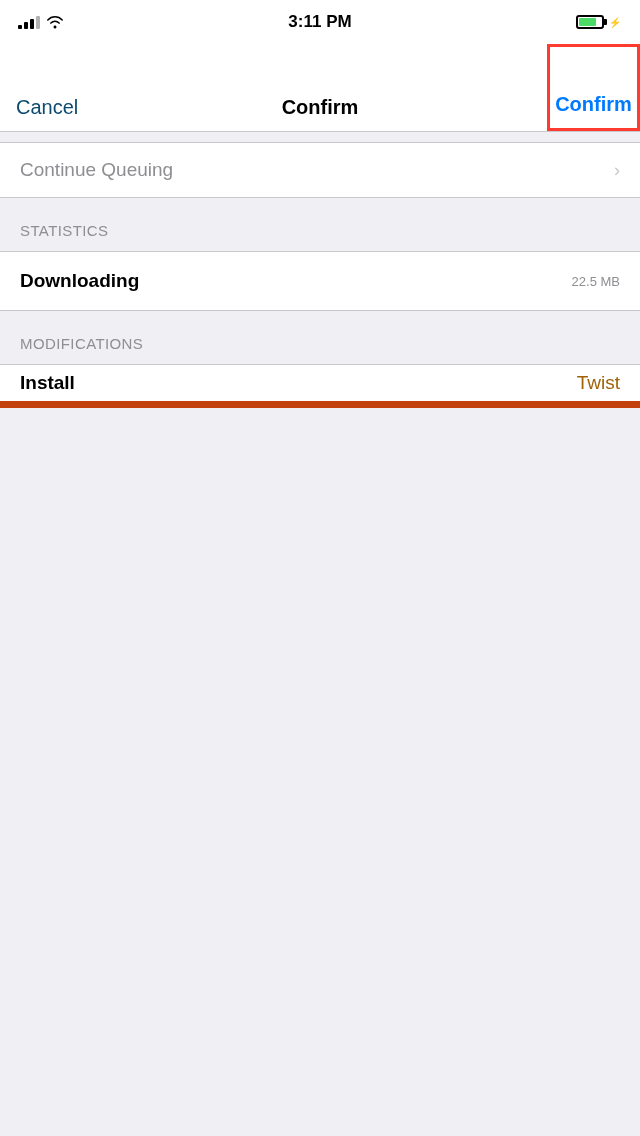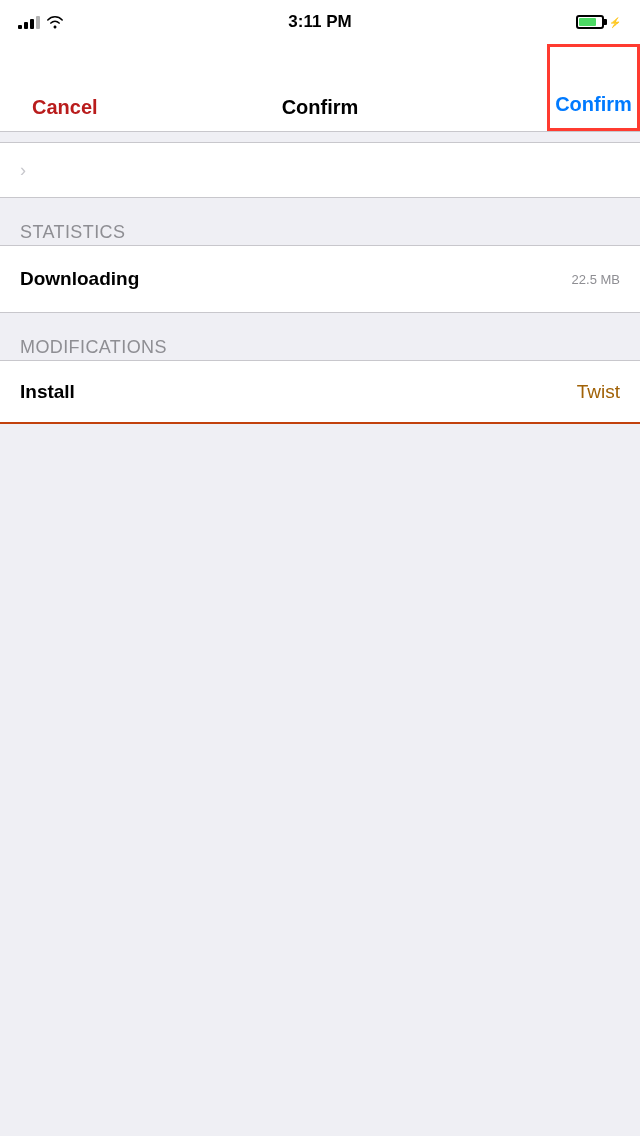--- a/index.html
+++ b/index.html
@@ -94,28 +94,27 @@
       height: 88px;
       background: #fff;
       border-bottom: 1px solid #c8c7cc;
       display: flex;
       align-items: flex-end;
       padding-bottom: 12px;
       position: relative;
     }
     .nav-cancel {
       position: absolute;
-      left: 32px;
+      left: 16px;
       bottom: 12px;
       font-size: 20px;
-      color: #b91c1c;
+      color: #0c4a6e;
       background: none;
       border: none;
       cursor: pointer;
-      font-weight: bold;
     }
     .nav-title {
       position: absolute;
       left: 50%;
       transform: translateX(-50%);
       bottom: 12px;
       font-size: 20px;
       font-weight: 700;
       color: #000;
     }
@@ -149,61 +148,61 @@
     .table-cell-text {
       font-size: 19px;
       color: #8e8e93;
     }
     .chevron {
       font-size: 18px;
       color: #c7c7cc;
     }
 
     .section-header {
-      padding: 14px 20px 2px;
-      font-size: 18px;
+      padding: 14px 20px 12px;
+      font-size: 15px;
       color: #8e8e93;
       text-transform: uppercase;
       letter-spacing: 0.4px;
       background: #efeff4;
     }
     .section-divider {
       height: 10px;
       background: #efeff4;
     }
 
     .stat-cell {
       background: #fff;
       border-top: 1px solid #c8c7cc;
       border-bottom: 1px solid #c8c7cc;
       display: flex;
       align-items: center;
       justify-content: space-between;
       padding: 0 20px;
-      height: 68px;
+      height: 60px;
     }
     .stat-label {
       font-size: 19px;
       font-weight: 600;
       color: #000;
     }
     .stat-value {
       font-size: 13px;
       color: #8e8e93;
     }
 
     .mod-cell {
       background: #fff;
       border-top: 1px solid #c8c7cc;
-      border-bottom: 2px solid #c2410c;
+      border-bottom: 7px solid #c2410c;
       display: flex;
       align-items: center;
       justify-content: space-between;
       padding: 0 20px;
-      height: 64px;
+      height: 44px;
     }
     .mod-label {
       font-size: 19px;
       font-weight: 600;
       color: #000;
     }
     .mod-value {
       font-size: 19px;
       color: #a16207;
     }
@@ -247,20 +246,21 @@
 </div>
 
 <div class="nav-bar">
   <button class="nav-cancel">Cancel</button>
   <span class="nav-title">Confirm</span>
   <button class="nav-confirm">Confirm</button>
 </div>
 
 <div class="section-divider"></div>
 <div class="table-cell">
+  <span class="table-cell-text">Continue Queuing</span>
   <span class="chevron">›</span>
 </div>
 
 <div class="section-divider"></div>
 <div class="section-header">STATISTICS</div>
 <div class="stat-cell">
   <span class="stat-label">Downloading</span>
   <span class="stat-value">22.5 MB</span>
 </div>
 

